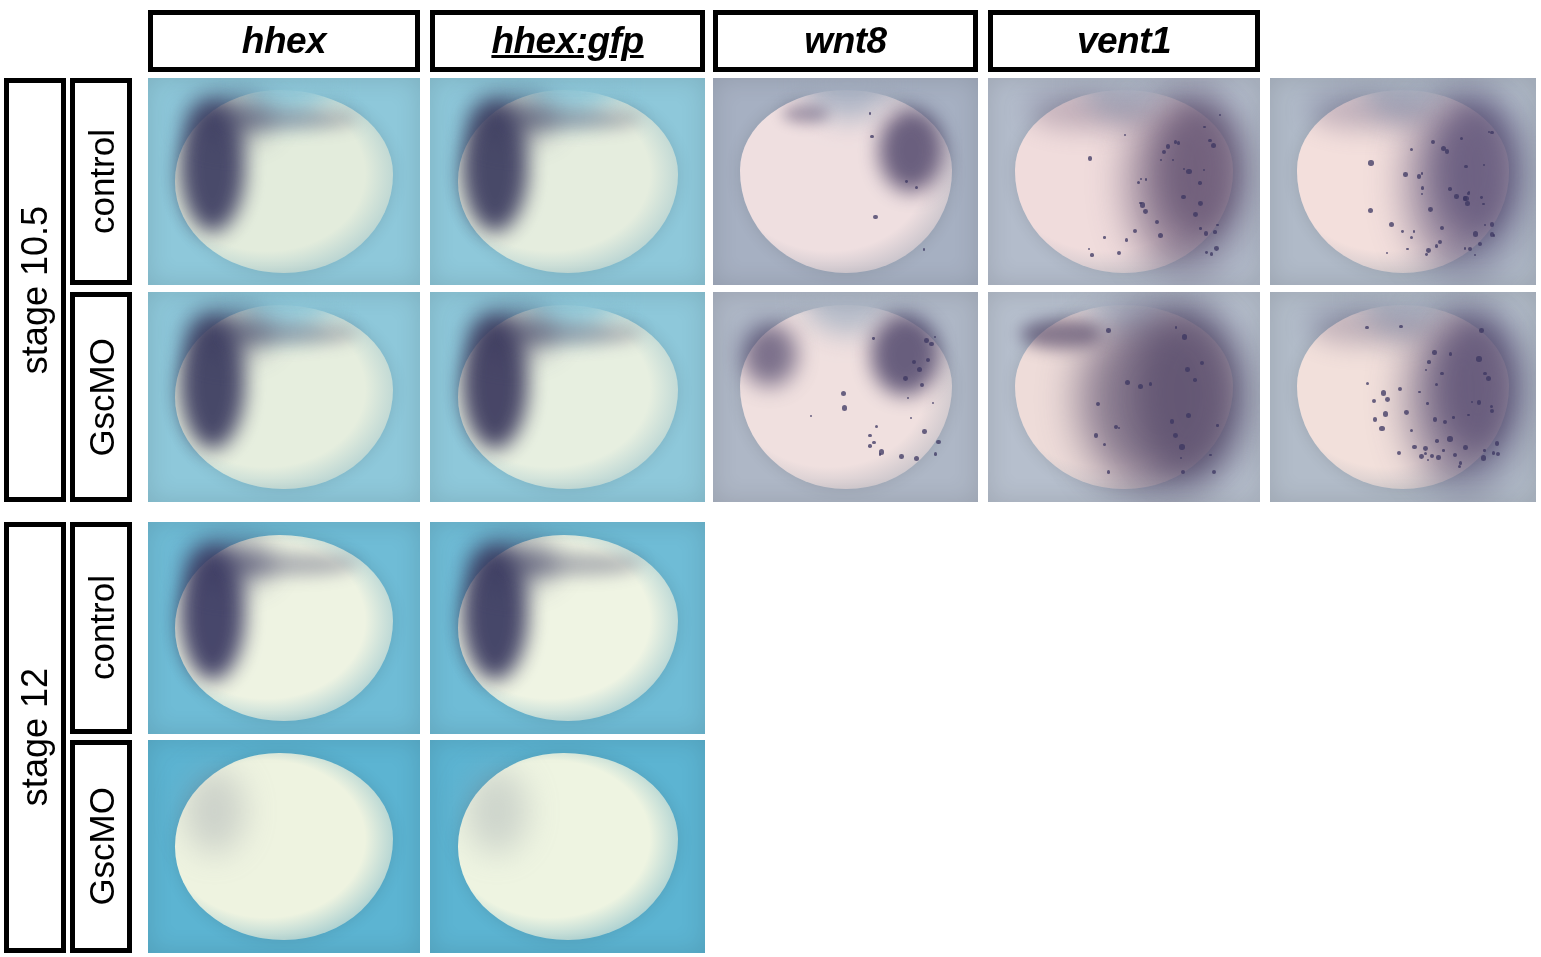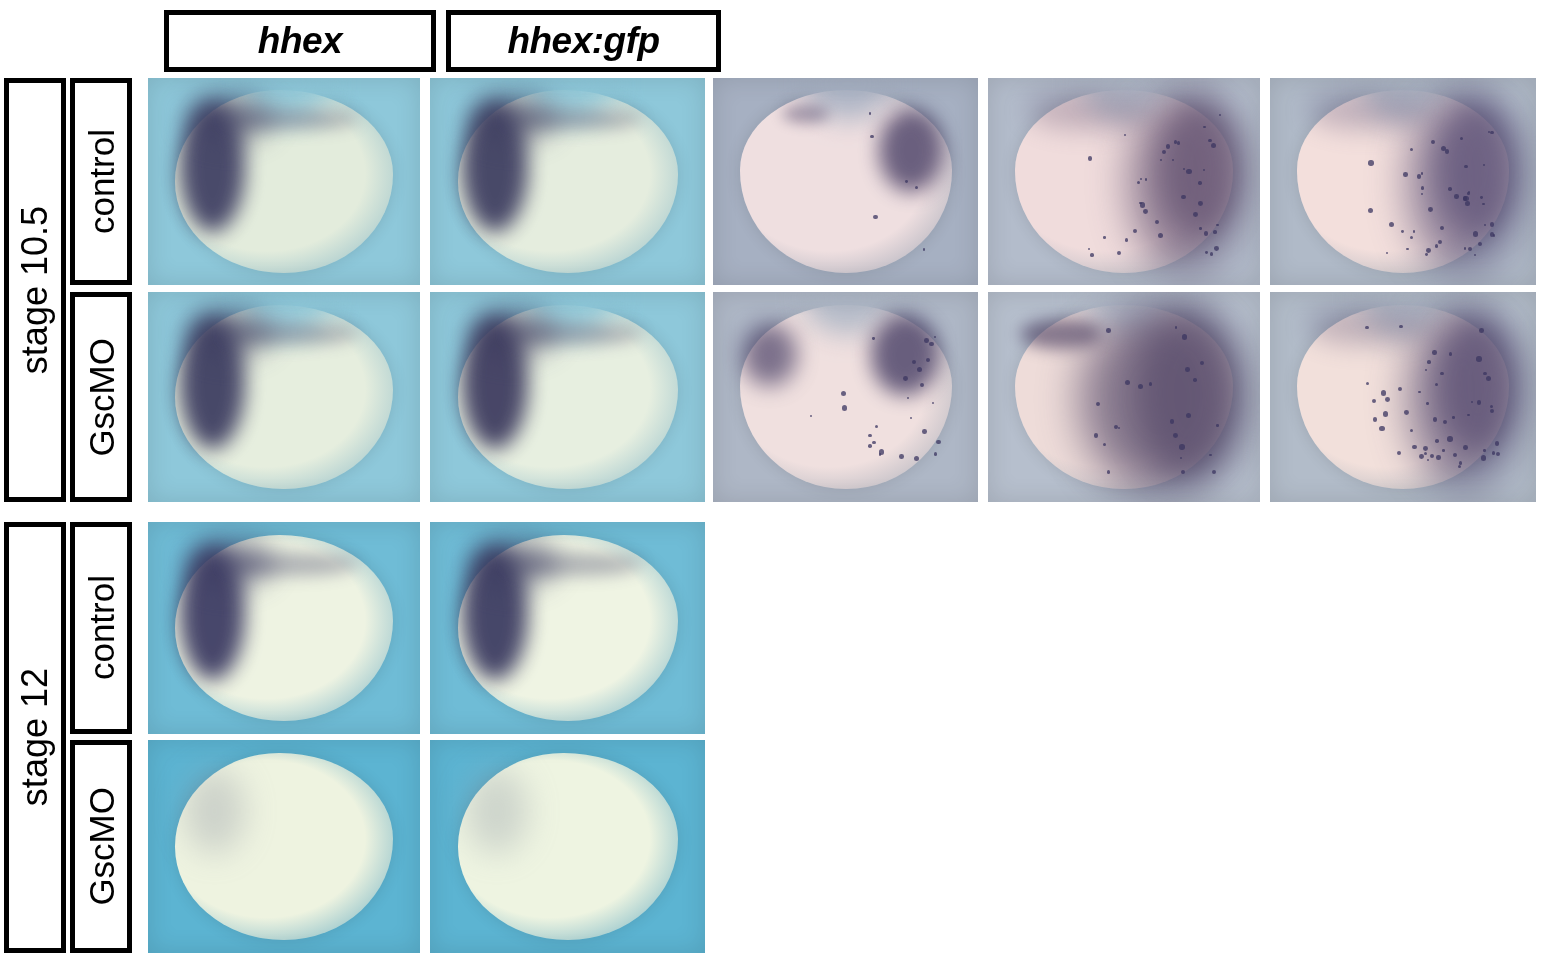--- a/index.html
+++ b/index.html
@@ -12,21 +12,21 @@
   }
   .figure{position:absolute;left:0;top:0;width:1541px;height:957px;background:#fff;}
 
   
   .col-header{
     position:absolute;
     box-sizing:border-box;
     border:5px solid #000;
     background:#fff;
     display:flex;align-items:center;justify-content:center;
-    top:10px;height:62px;margin-left:16px;
+    top:10px;height:62px;
   }
   .col-header span{
     font-style:italic;font-weight:bold;
     font-size:37px;
     color:#000;
     letter-spacing:-0.5px;
     white-space:nowrap;
   }
 
   
@@ -96,22 +96,28 @@
   }
 </style>
 </head>
 <body>
 
 <div class="figure">
 
   <div class="col-header" style="left:148px;width:272px;">
     <span>hhex</span>
   </div>
-  <div class="col-header" style="left:430px;width:275px;">
+  <div class="col-header" style="left:430px;width:275px;text-decoration:underline;">
     <span>hhex:gfp</span>
+  </div>
+  <div class="col-header" style="left:713px;width:265px;">
+    <span>wnt8</span>
+  </div>
+  <div class="col-header" style="left:988px;width:272px;">
+    <span>vent1</span>
   </div>
 
   <div class="stage-box" style="top:78px;height:424px;">
     <span>stage 10.5</span>
   </div>
   <div class="cond-box" style="top:78px;height:207px;">
     <span>control</span>
   </div>
   <div class="cond-box" style="top:292px;height:210px;">
     <span>GscMO</span>

